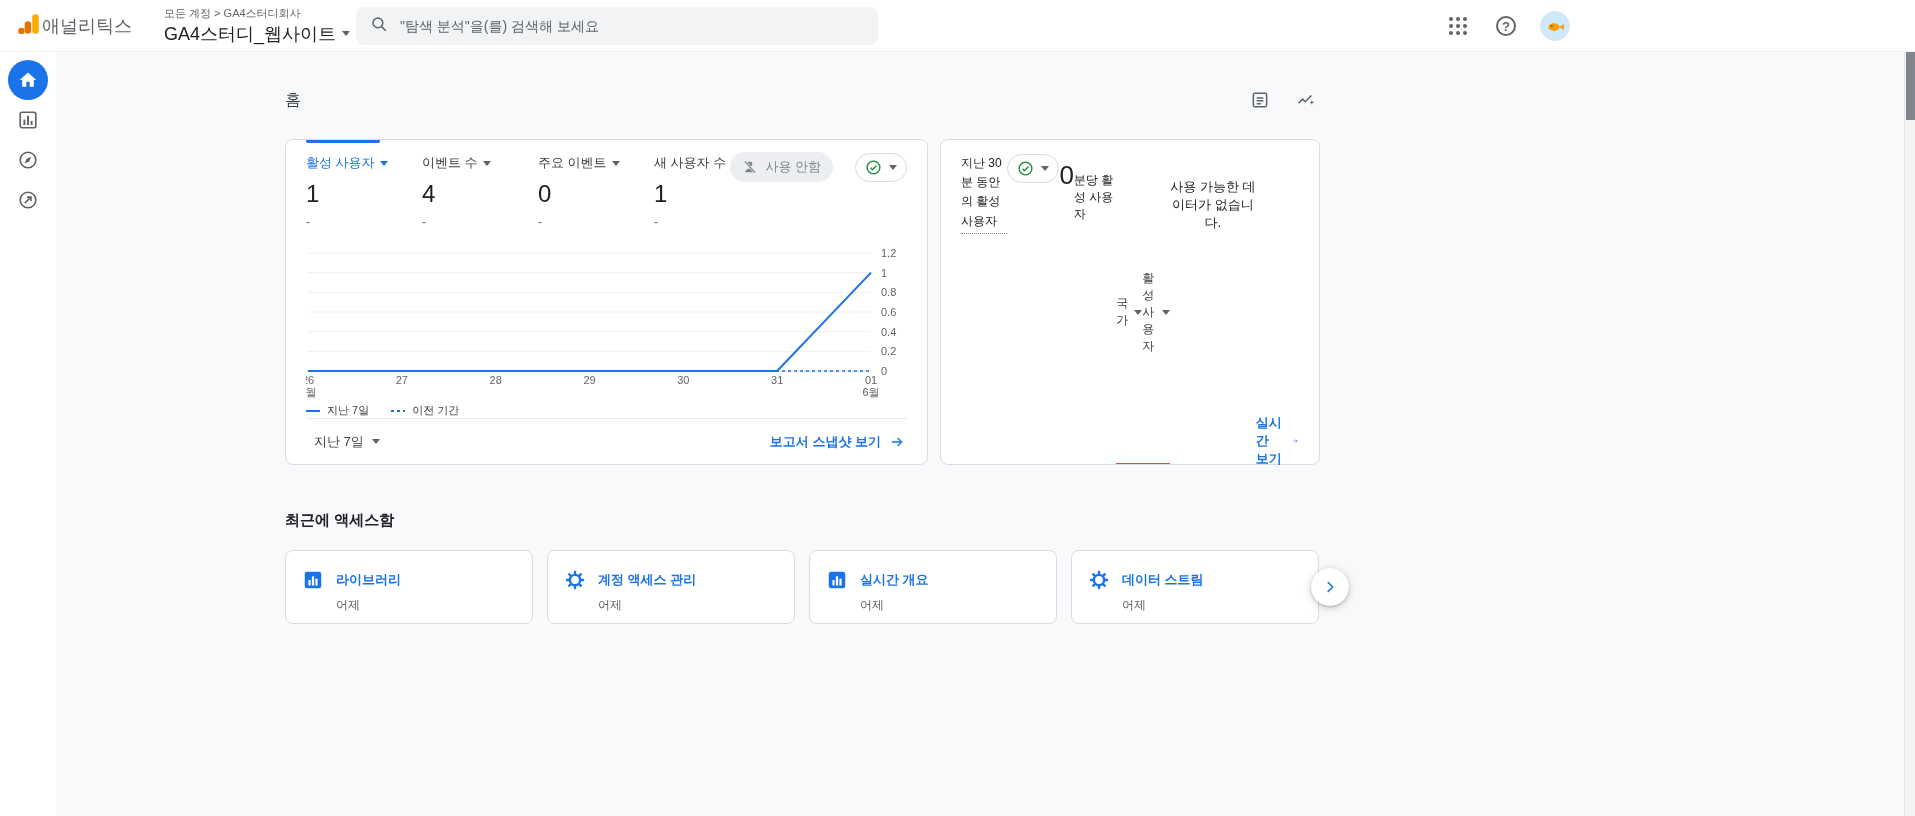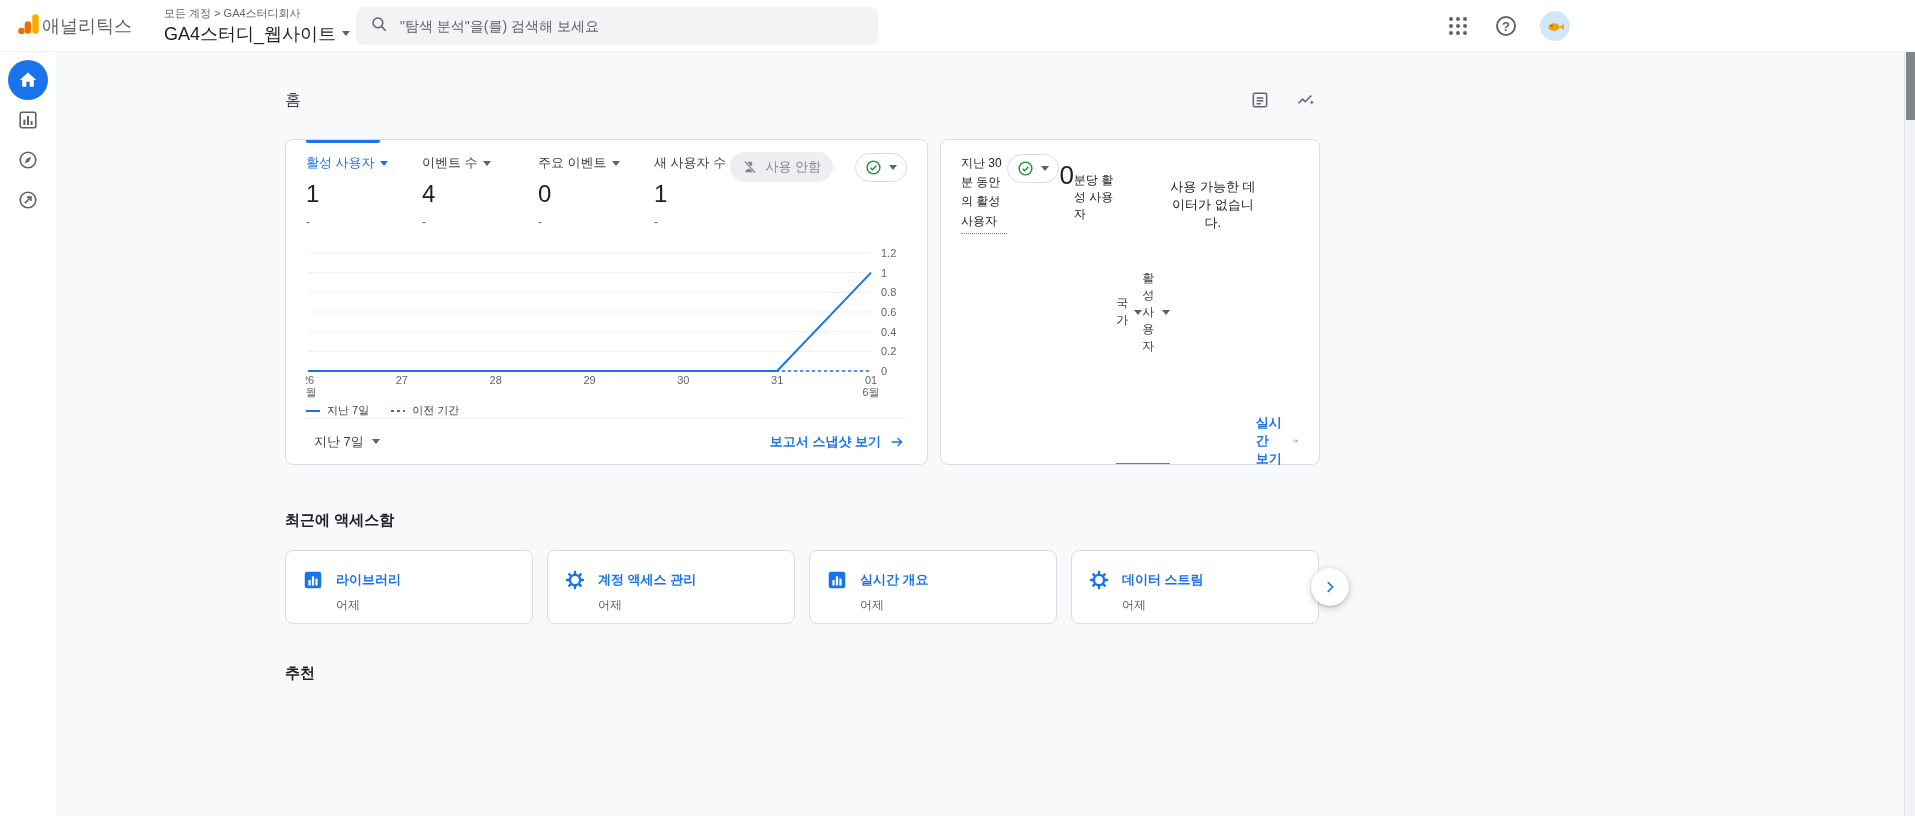--- a/index.html
+++ b/index.html
@@ -428,19 +428,18 @@
         <div class="recent-time">어제</div>
       </div>
 
       <div class="chevron-btn">
         <svg width="18" height="18" viewBox="0 0 24 24" fill="none" stroke="#1a73e8" stroke-width="2">
           <path d="M9 5.5l6.5 6.5L9 18.5"></path>
         </svg>
       </div>
     </div>
 
-    <h2 class="section-title suggested-title">추천</h2>
   </div>
 </main>
 
 <div class="scrollbar">
   <div class="scroll-thumb"></div>
 </div>
 
 </body></html>

